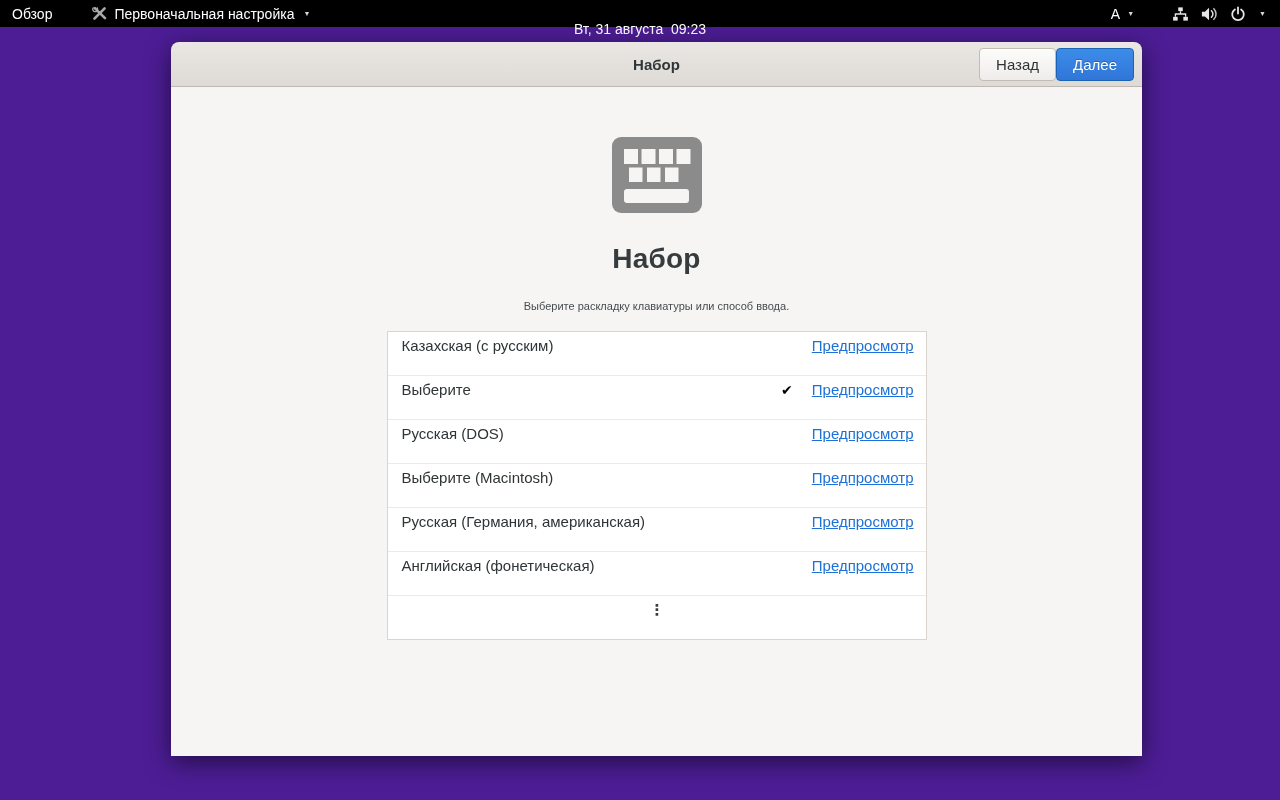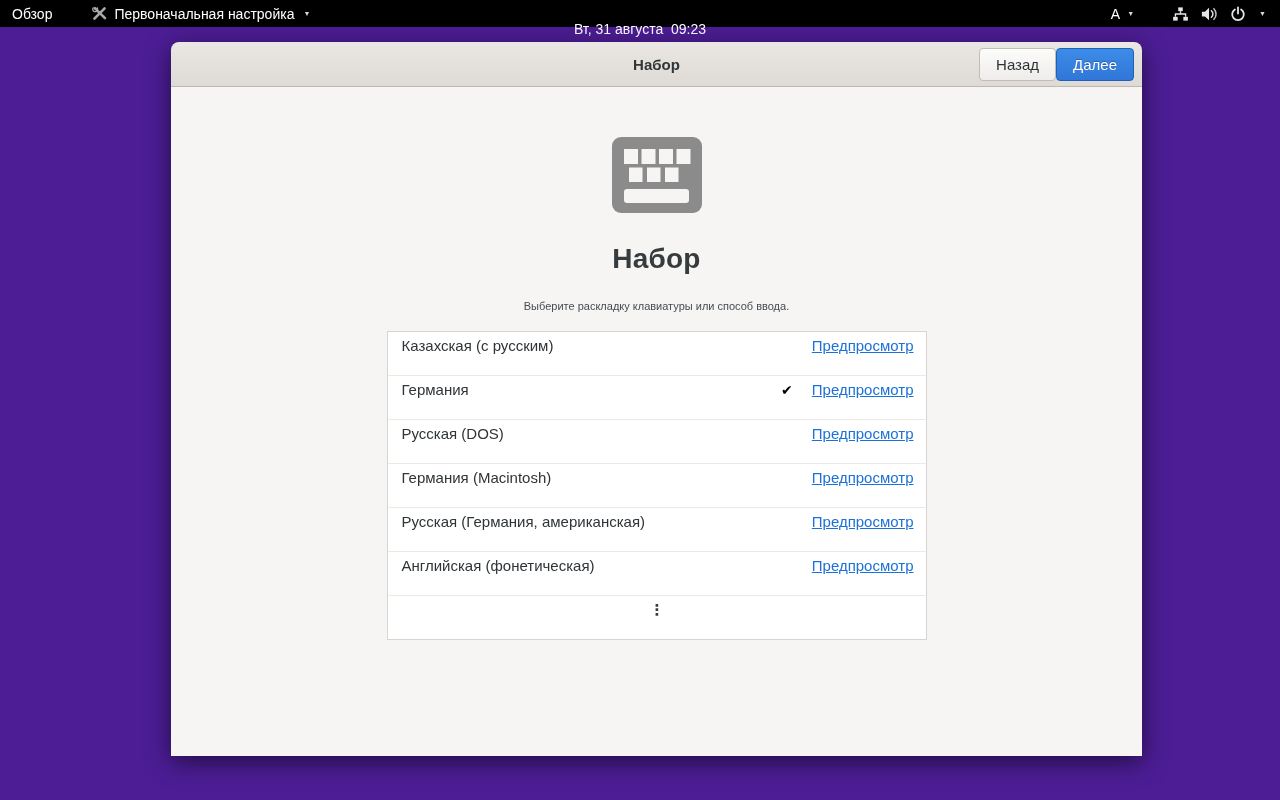--- a/index.html
+++ b/index.html
@@ -180,30 +180,30 @@
       </div>
       <h1 class="page-title">Набор</h1>
       <p class="page-subtitle">Выберите раскладку клавиатуры или способ ввода.</p>
 
       <div class="layout-list">
           <div class="row">
             <span class="row-name">Казахская (с русским)</span>
             <a class="preview-link">Предпросмотр</a>
           </div>
           <div class="row">
-            <span class="row-name">Германия</span>
+            <span class="row-name">Выберите</span>
             <span class="check">✔</span>
             <a class="preview-link">Предпросмотр</a>
           </div>
           <div class="row">
             <span class="row-name">Русская (DOS)</span>
             <a class="preview-link">Предпросмотр</a>
           </div>
           <div class="row">
-            <span class="row-name">Германия (Macintosh)</span>
+            <span class="row-name">Выберите (Macintosh)</span>
             <a class="preview-link">Предпросмотр</a>
           </div>
           <div class="row">
             <span class="row-name">Русская (Германия, американская)</span>
             <a class="preview-link">Предпросмотр</a>
           </div>
           <div class="row">
             <span class="row-name">Английская (фонетическая)</span>
             <a class="preview-link">Предпросмотр</a>
           </div>

